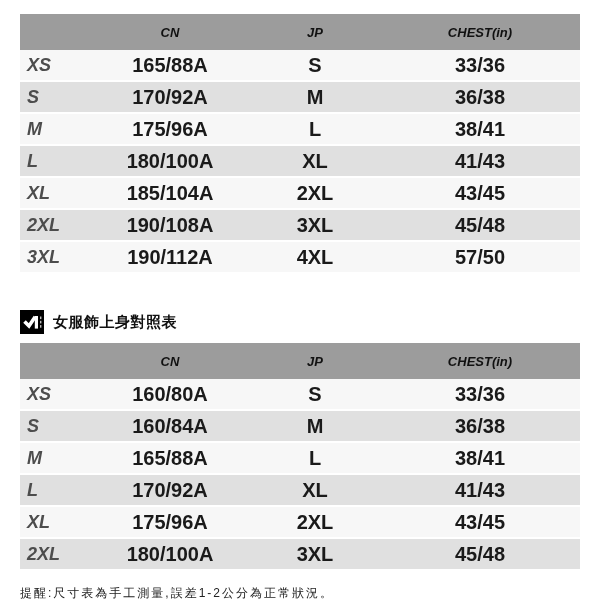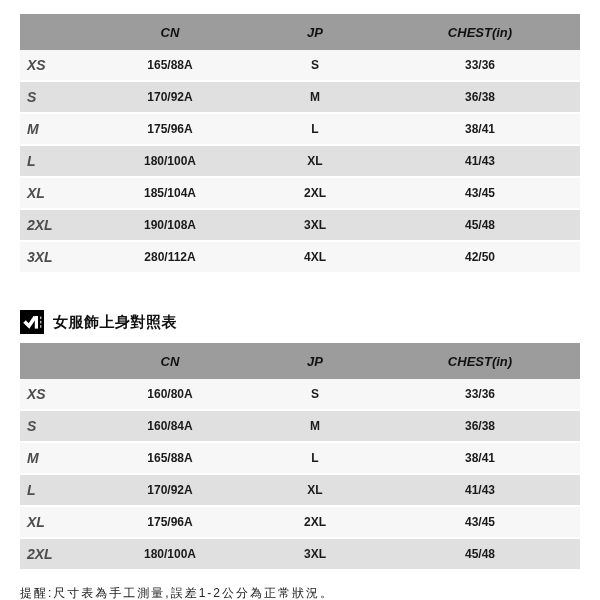--- a/index.html
+++ b/index.html
@@ -55,30 +55,30 @@
     font-style: italic;
     font-weight: 700;
     color: #111111;
     text-align: center;
   }
   thead th.cell-size { text-align: left; padding-left: 7px; }
 
   tbody td {
     height: 30px;
     padding: 0;
-    font-size: 12px;
+    font-size: 20px;
     font-weight: 700;
     color: #1a1a1a;
     text-align: center;
     border-bottom: 2px solid #ffffff;
   }
   tbody td.cell-size {
     text-align: left;
     padding-left: 7px;
-    font-size: 14px;
+    font-size: 18px;
     font-style: italic;
     color: #4d4d4d;
   }
   tbody tr:nth-child(odd)  { background: #f7f7f7; }
   tbody tr:nth-child(even) { background: #e0e0e0; }
 
   .footer {
     margin-top: 12px;
     font-size: 12px;
     color: #222222;
@@ -138,23 +138,23 @@
         <td>43/45</td>
       </tr>
       <tr>
         <td class="cell-size">2XL</td>
         <td>190/108A</td>
         <td>3XL</td>
         <td>45/48</td>
       </tr>
       <tr>
         <td class="cell-size">3XL</td>
-        <td>280/112A</td>
+        <td>190/112A</td>
         <td>4XL</td>
-        <td>42/50</td>
+        <td>57/50</td>
       </tr>
     </tbody>
   </table>
 </div>
 
 <div class="section sec-women">
   <div class="section-header">
     <svg class="brand-logo" viewBox="0 0 24 24" aria-hidden="true">
       <rect width="24" height="24" fill="#000000"></rect>
       <path d="M4.5 11.5 L9 16 L15.2 6.8" stroke="#ffffff" stroke-width="3.6" fill="none"></path>

